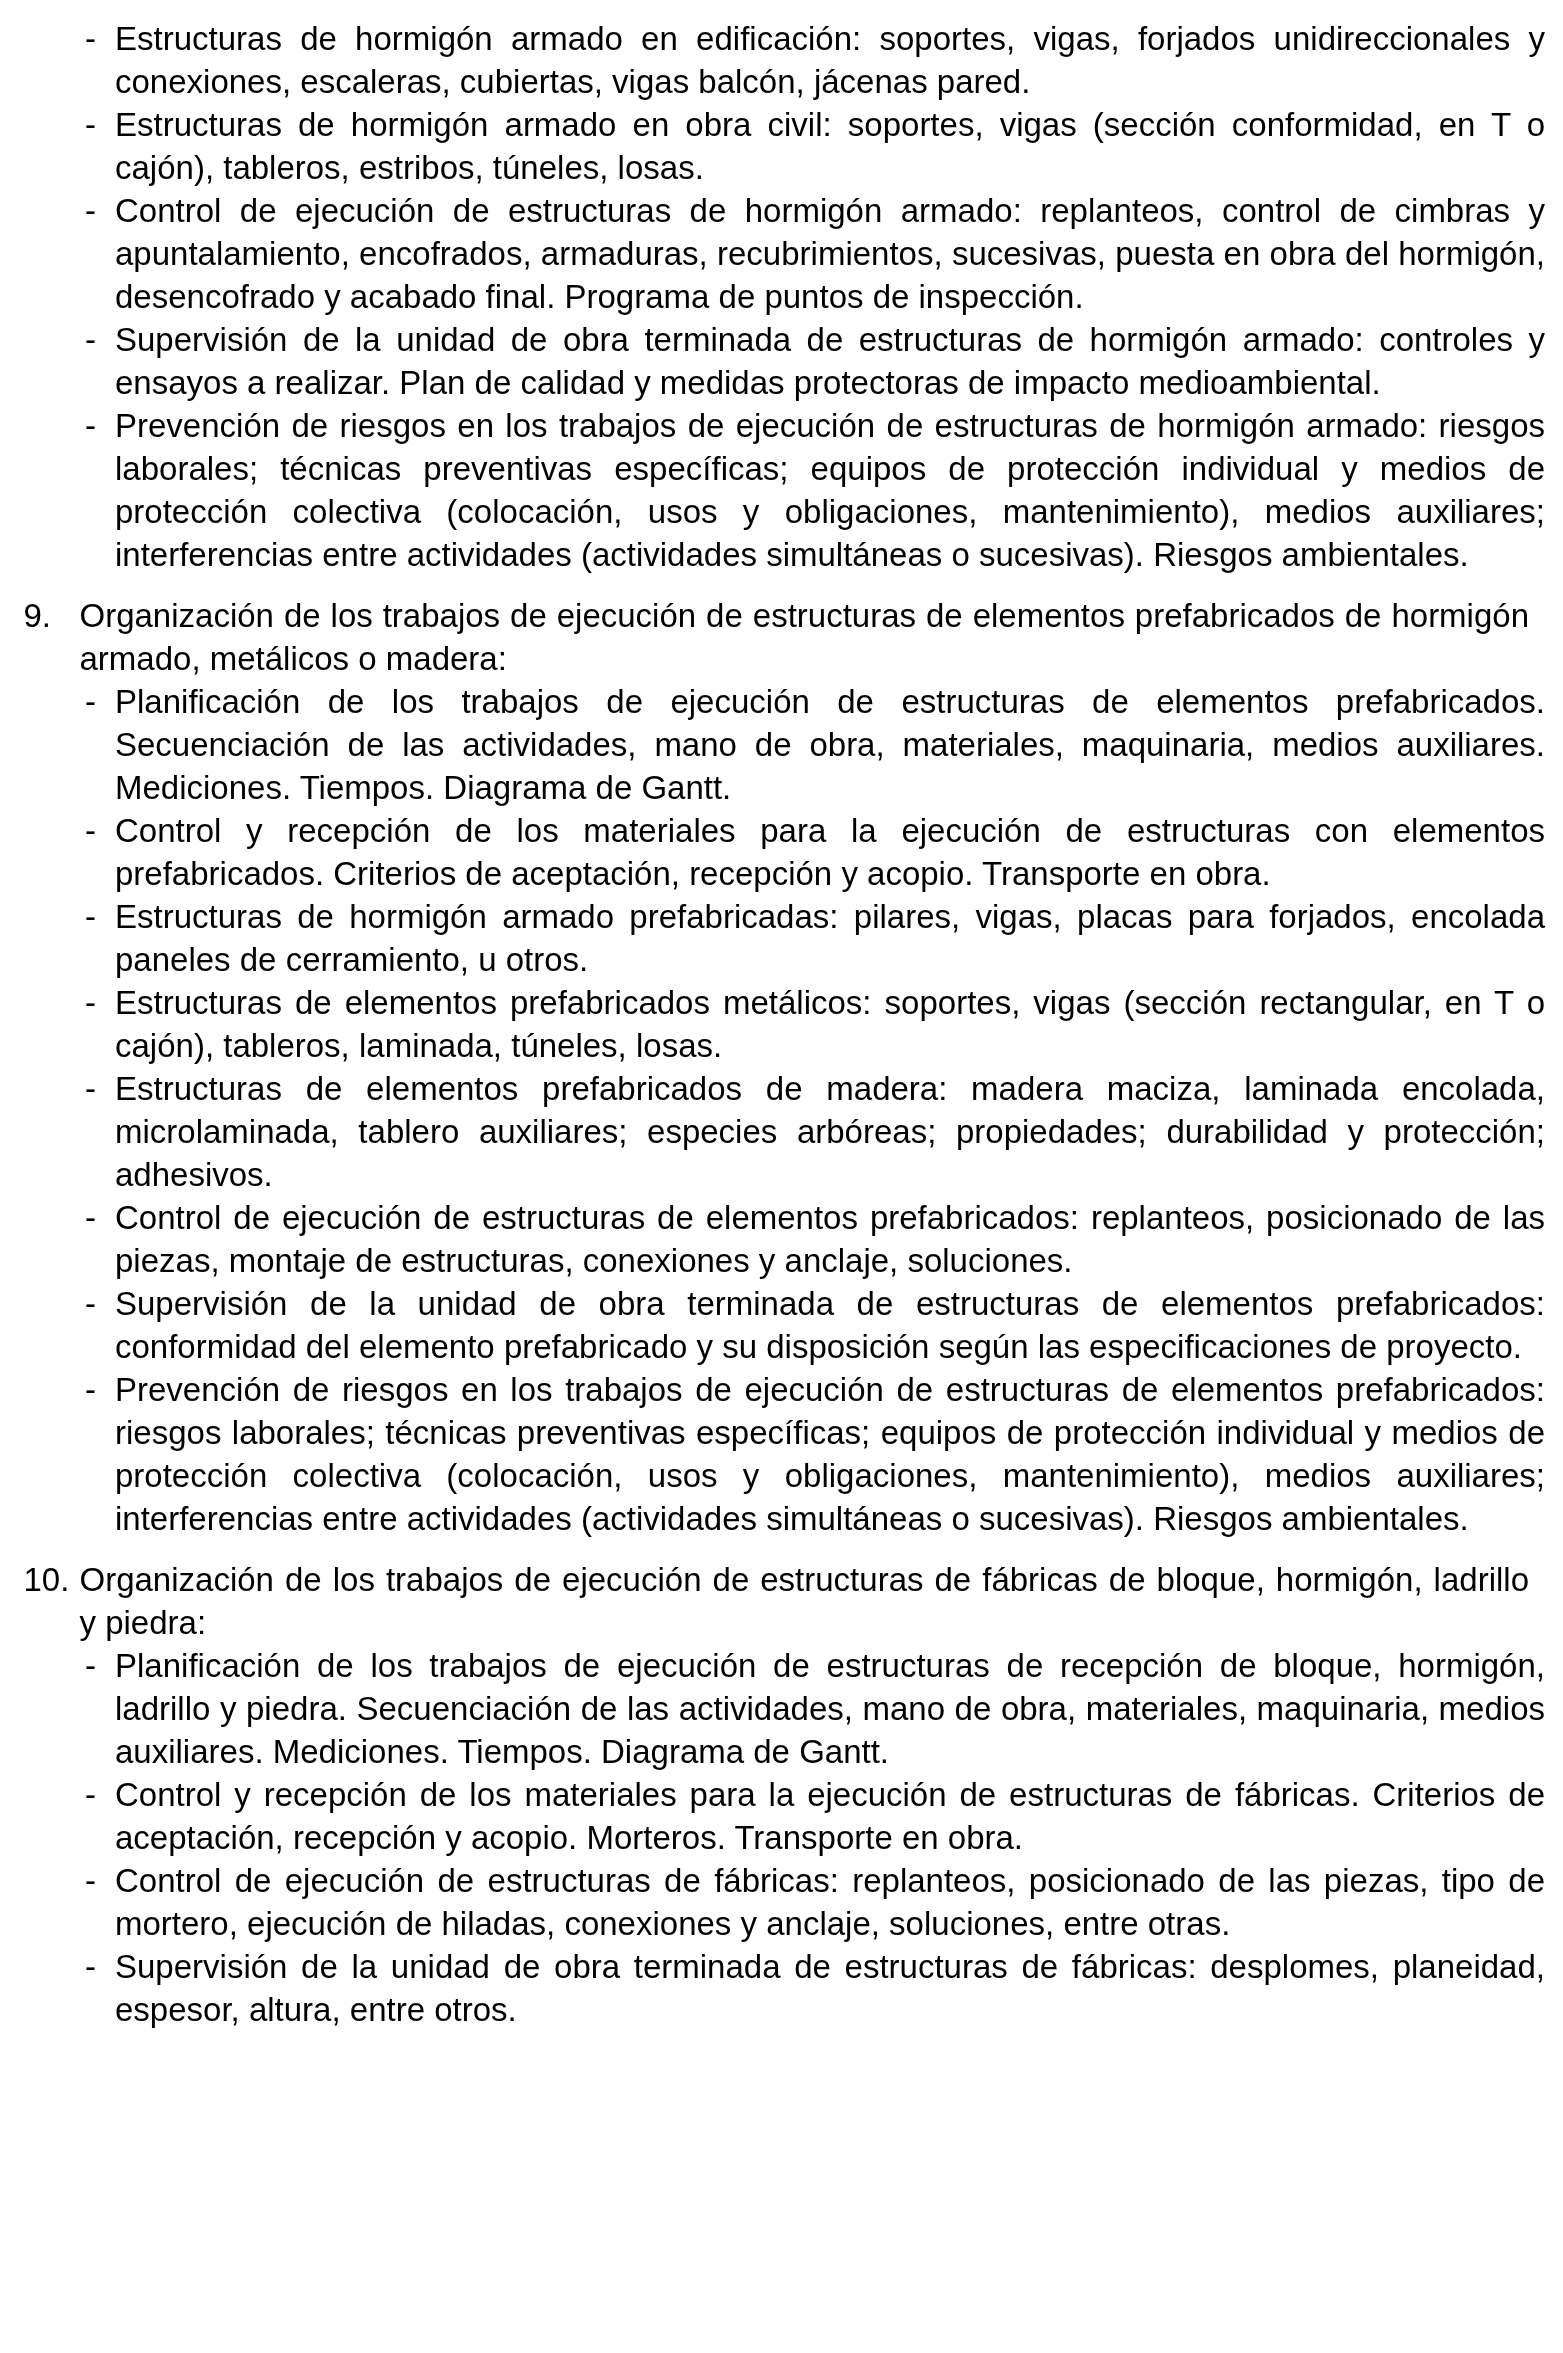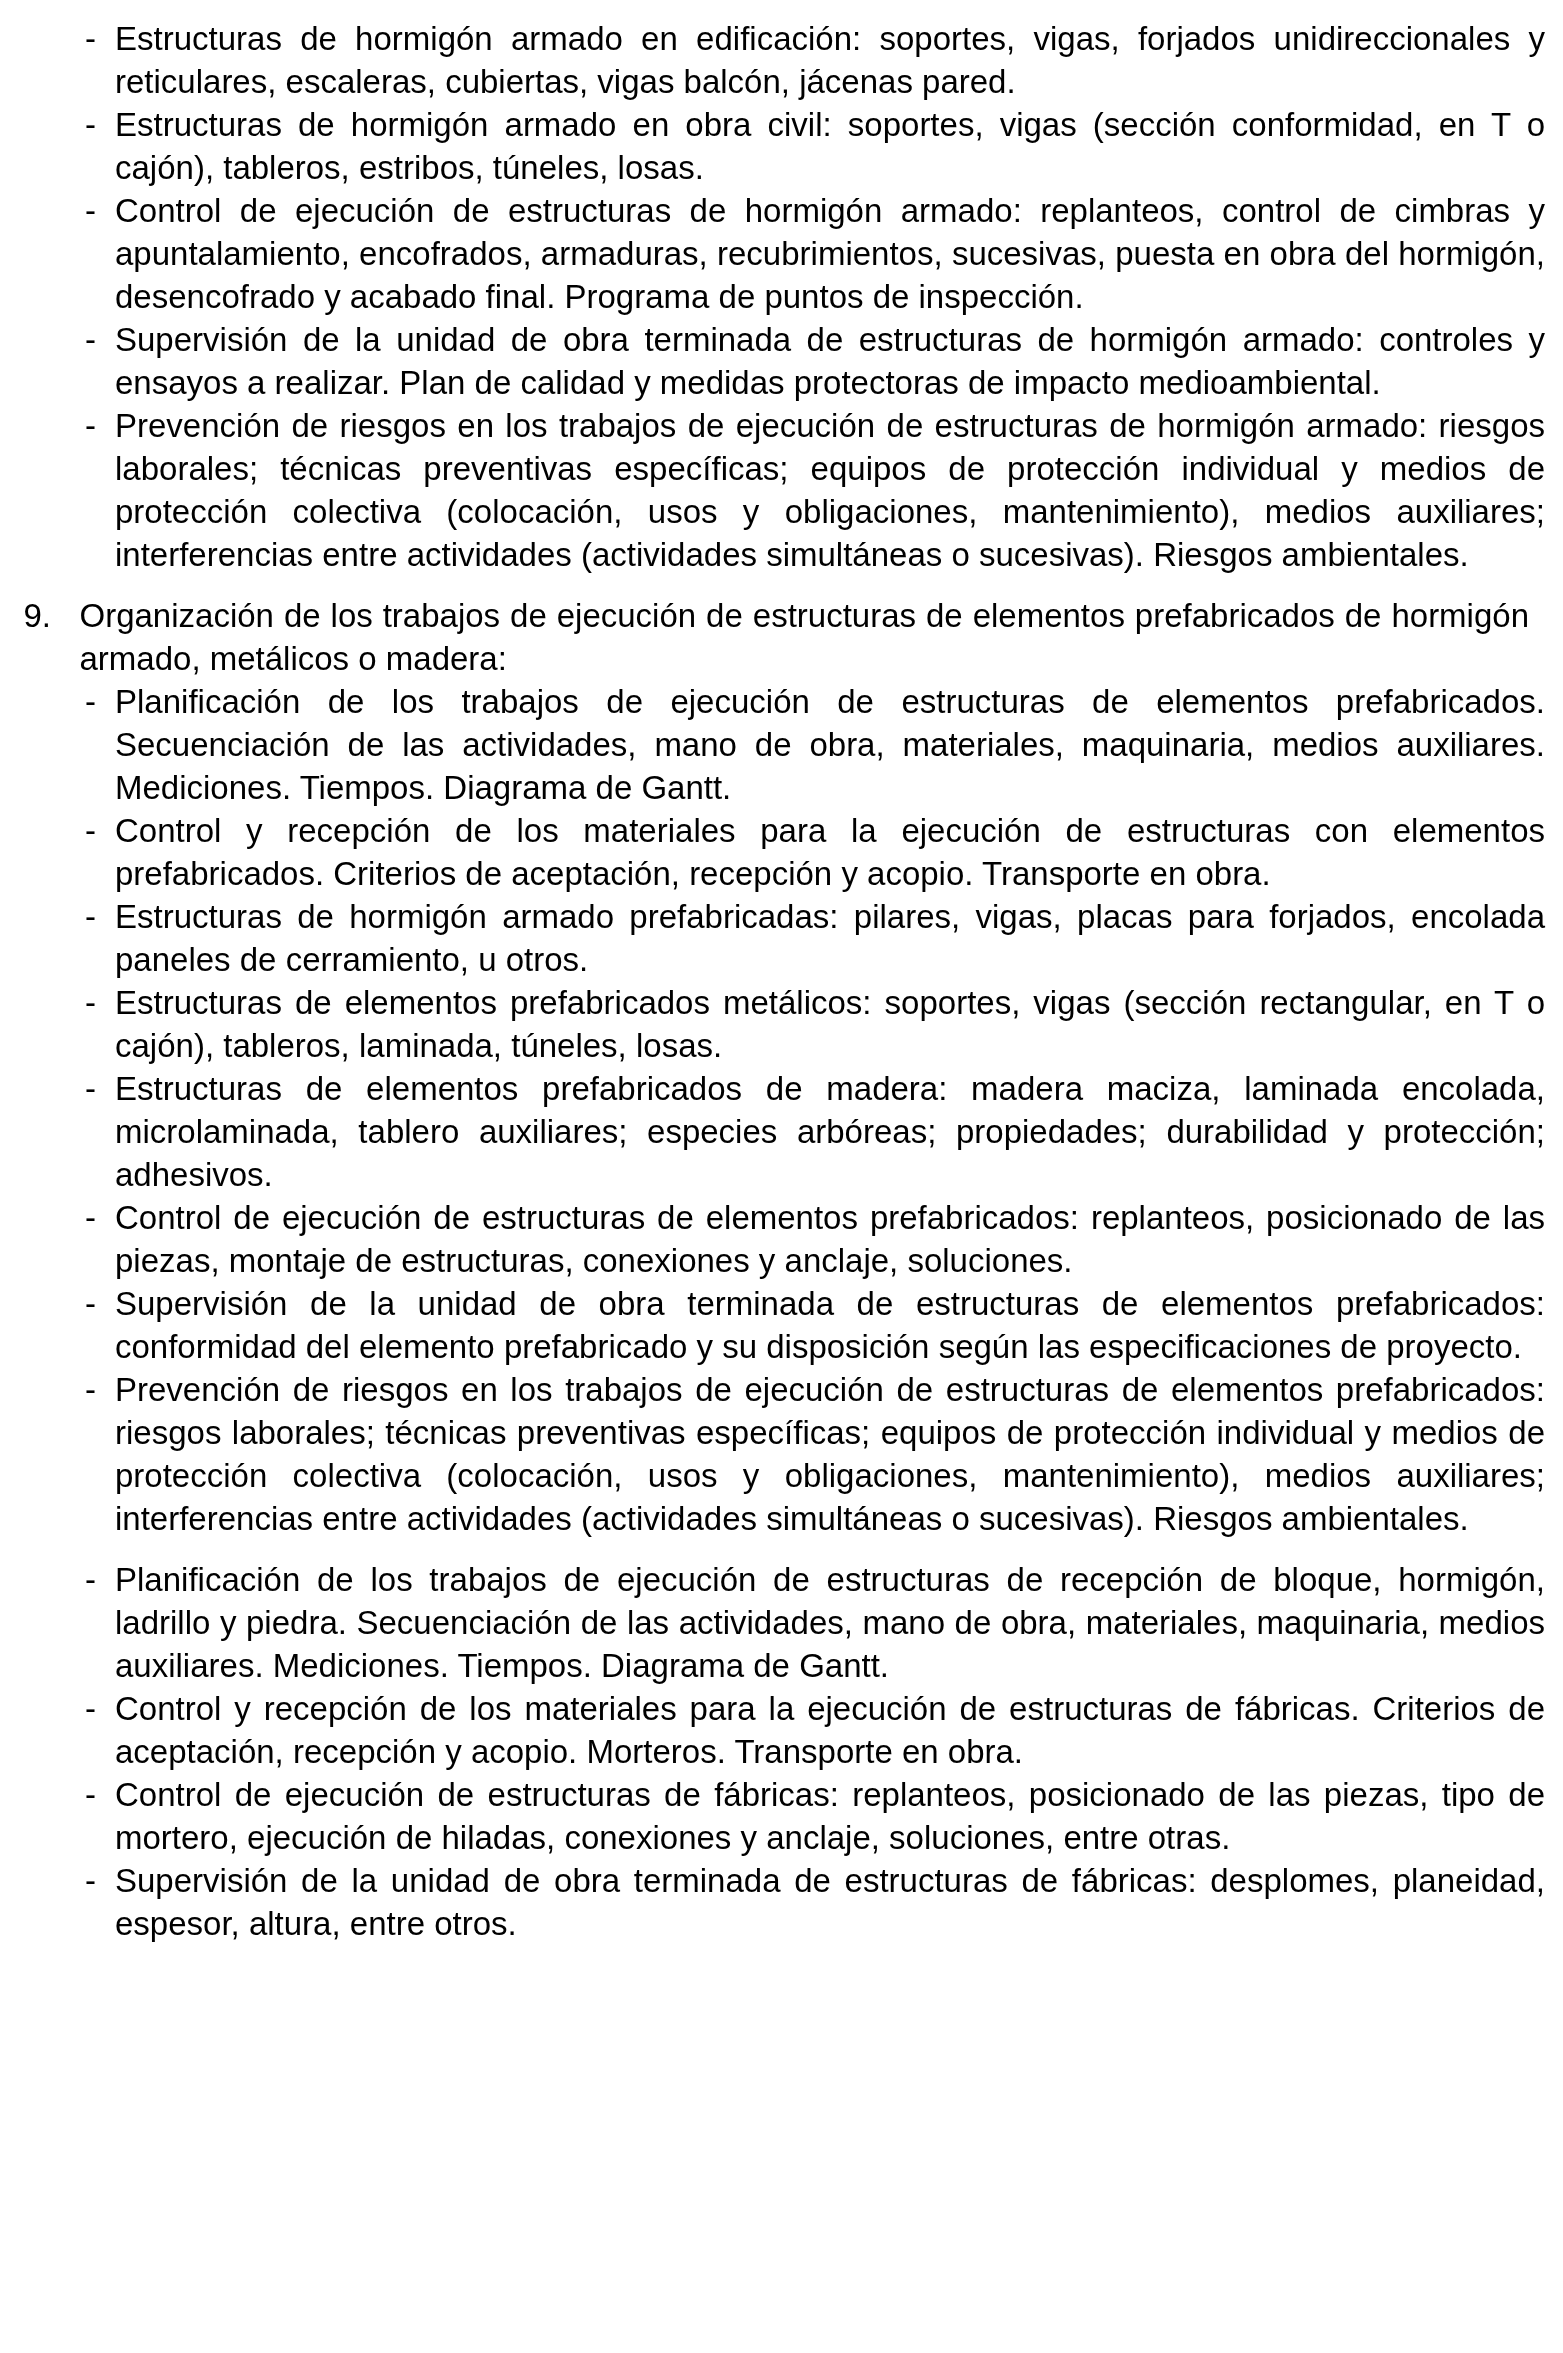--- a/index.html
+++ b/index.html
@@ -64,21 +64,21 @@
 </style>
 </head>
 <body>
 
 <div class="page">
 
   <div class="bullet-group">
 
     <div class="bullet-row">
       <span class="marker">-</span>
-      <p class="btext">Estructuras de hormigón armado en edificación: soportes, vigas, forjados unidireccionales y reticulares, escaleras, cubiertas, vigas balcón, jácenas pared.</p>
+      <p class="btext">Estructuras de hormigón armado en edificación: soportes, vigas, forjados unidireccionales y conexiones, escaleras, cubiertas, vigas balcón, jácenas pared.</p>
     </div>
 
     <div class="bullet-row">
       <span class="marker">-</span>
       <p class="btext">Estructuras de hormigón armado en obra civil: soportes, vigas (sección conformidad, en T o cajón), tableros, estribos, túneles, losas.</p>
     </div>
 
     <div class="bullet-row">
       <span class="marker">-</span>
       <p class="btext">Control de ejecución de estructuras de hormigón armado: replanteos, control de cimbras y apuntalamiento, encofrados, armaduras, recubrimientos, sucesivas, puesta en obra del hormigón, desencofrado y acabado final. Programa de puntos de inspección.</p>
@@ -141,20 +141,24 @@
 
       <div class="bullet-row">
         <span class="marker">-</span>
         <p class="btext">Prevención de riesgos en los trabajos de ejecución de estructuras de elementos prefabricados: riesgos laborales; técnicas preventivas específicas; equipos de protección individual y medios de protección colectiva (colocación, usos y obligaciones, mantenimiento), medios auxiliares; interferencias entre actividades (actividades simultáneas o sucesivas). Riesgos ambientales.</p>
       </div>
 
     </div>
   </section>
 
   <section class="numbered-item">
+    <div class="num-head">
+      <span class="number">10.</span>
+      <p class="title">Organización de los trabajos de ejecución de estructuras de fábricas de bloque, hormigón, ladrillo y piedra:</p>
+    </div>
 
     <div class="bullet-group">
 
       <div class="bullet-row">
         <span class="marker">-</span>
         <p class="btext">Planificación de los trabajos de ejecución de estructuras de recepción de bloque, hormigón, ladrillo y piedra. Secuenciación de las actividades, mano de obra, materiales, maquinaria, medios auxiliares. Mediciones. Tiempos. Diagrama de Gantt.</p>
       </div>
 
       <div class="bullet-row">
         <span class="marker">-</span>

